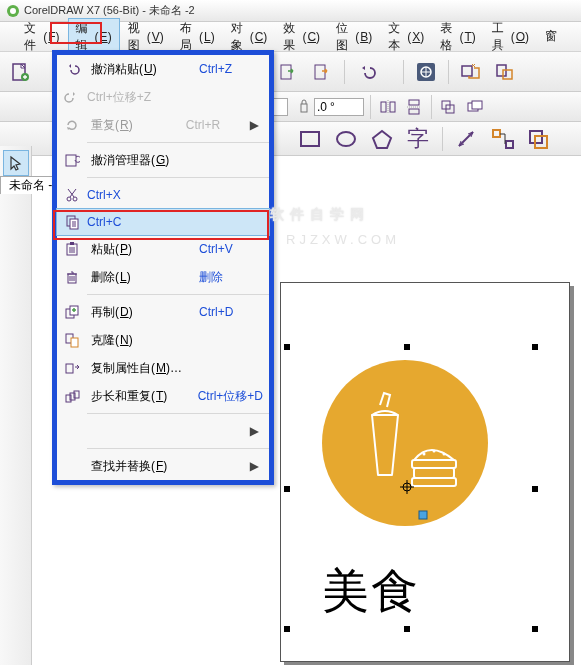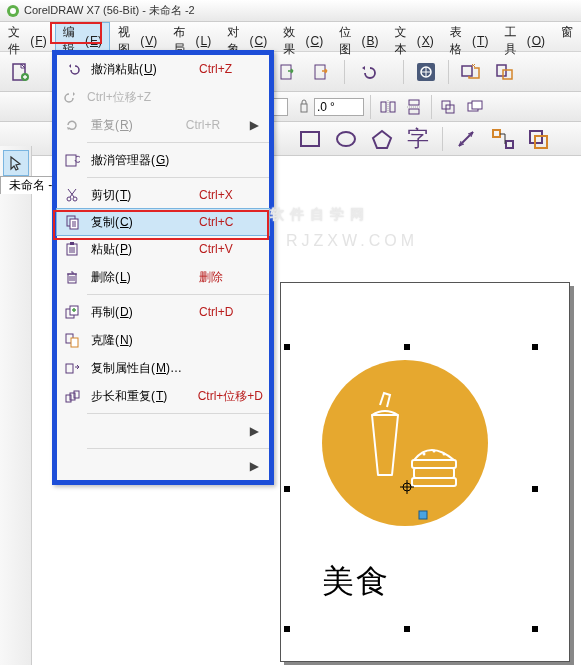--- a/index.html
+++ b/index.html
@@ -1,20 +1,20 @@
 <!DOCTYPE html>
 <html><head>
 <meta charset="utf-8">
 <style>
 *{box-sizing:border-box;margin:0;padding:0;font-family:"Microsoft YaHei","SimSun",sans-serif;font-size:12px;user-select:none}
 body{width:581px;height:665px;background:#fff;position:relative;overflow:hidden}
 .titlebar{height:22px;background:linear-gradient(#fff,#e8e8e8);border-bottom:1px solid #ccc;display:flex;align-items:center;padding:0 6px}
 .titlebar .icon{width:14px;height:14px;margin-right:4px}
 .titlebar .txt{font-size:11px;color:#333}
-.menubar{height:30px;background:linear-gradient(#fdfdfd,#ececec);border-bottom:1px solid #d4d4d4;display:flex;align-items:flex-start;padding:0 0}
+.menubar{height:30px;background:linear-gradient(#fdfdfd,#ececec);border-bottom:1px solid #d4d4d4;display:flex;align-items:center;padding:0 16px}
 .menubar .item{padding:2px 8px;display:flex;align-items:center;color:#222;position:relative}
 .menubar .item.open{background:#cde6f7;border:1px solid #7ab5e0;border-bottom:none;padding:1px 7px}
 .underline{text-decoration:underline;margin-left:1px}
 .toolbar{height:40px;background:linear-gradient(#fbfbfb,#e8e8e8);border-bottom:1px solid #ccc;display:flex;align-items:center;padding:0 6px;gap:6px}
 .toolbar2{height:30px;background:linear-gradient(#fbfbfb,#e8e8e8);border-bottom:1px solid #ccc;display:flex;align-items:center;padding:0 6px;gap:4px}
 .toolbar3{height:34px;background:linear-gradient(#fbfbfb,#e8e8e8);border-bottom:1px solid #ccc;display:flex;align-items:center;padding:0 6px;gap:8px}
 .btn{width:28px;height:28px;display:flex;align-items:center;justify-content:center;border-radius:2px}
 .btn.sm{width:22px;height:22px}
 .sep{width:1px;height:24px;background:#ccc;margin:0 2px}
 .numbox{width:50px;height:18px;border:1px solid #aaa;background:#fff;font-size:11px;padding:0 2px;display:flex;align-items:center}
@@ -26,39 +26,39 @@
 .ruler-h{position:absolute;left:52px;top:194px;right:0;height:14px;background:#f5f5f5;border-top:1px solid #aaa;border-bottom:1px solid #aaa}
 .ruler-v{position:absolute;left:32px;top:208px;width:20px;bottom:0;background:#f5f5f5;border-left:1px solid #aaa;border-right:1px solid #aaa}
 
 
 .dropdown{position:absolute;left:52px;top:50px;width:222px;background:#f7f7f7;border:5px solid #1d4ed8;box-shadow:2px 2px 4px rgba(0,0,0,.25);z-index:50}
 .dropdown .row{height:28px;display:flex;align-items:center;padding:0 6px 0 0;position:relative}
 .dropdown .row.hi{background:#cde6f7;border:1px solid #7ab5e0;height:28px;margin:-1px}
 .dropdown .row.dis{color:#9a9a9a}
 .dropdown .iconcol{width:30px;height:100%;display:flex;align-items:center;justify-content:center}
 .dropdown .lbl{flex:1;padding-left:4px}
-.dropdown .sc{color:#b91c1c;min-width:64px;text-align:left}
+.dropdown .sc{color:#1d4ed8;min-width:64px;text-align:left}
 .dropdown .row.dis .sc{color:#b6b6b6}
 .dropdown .msep{height:1px;background:#d8d8d8;margin:3px 0 3px 30px}
 .arrow-r{margin-left:auto;margin-right:4px;color:#444}
 
 
 .redbox{position:absolute;border:2px solid #e02424;pointer-events:none;z-index:100}
 .rb1{left:50px;top:22px;width:52px;height:22px}
 .rb2{left:53px;top:210px;width:216px;height:30px}
 
 
 .wm{position:absolute;left:270px;top:206px;font-size:14px;font-weight:bold;color:rgba(235,235,235,.95);letter-spacing:6px;text-shadow:0 0 2px #ddd;pointer-events:none;z-index:60}
-.wm2{position:absolute;left:286px;top:232px;font-size:16px;color:rgba(225,225,225,.95);letter-spacing:4px;pointer-events:none;z-index:60}
+.wm2{position:absolute;left:286px;top:232px;font-size:13px;color:rgba(225,225,225,.95);letter-spacing:4px;pointer-events:none;z-index:60}
 
 
 .art{position:absolute;left:300px;top:360px;width:260px;height:300px}
 .circle{width:166px;height:166px;border-radius:50%;background:#e6a82f;position:absolute;left:22px;top:0}
 .handle{width:6px;height:6px;background:#000;position:absolute}
-.txtobj{position:absolute;left:22px;top:200px;font-size:32px;color:#000;letter-spacing:2px;font-weight:500}
+.txtobj{position:absolute;left:22px;top:200px;font-size:47px;color:#000;letter-spacing:2px;font-weight:500}
 
 
 svg{display:block}
 .purple{color:#5b3a7a}
 </style>
 </head>
 <body>
 
 <div class="titlebar">
   <span class="icon">
@@ -322,32 +322,30 @@
     </div>
     <div class="msep"></div>
     <div class="row">
       <div class="iconcol">
         <svg width="16" height="16">
           <circle cx="5" cy="12" r="2" fill="none" stroke="#5b3a7a"></circle>
           <circle cx="11" cy="12" r="2" fill="none" stroke="#5b3a7a"></circle>
           <path d="M6 10L12 2M10 10L4 2" stroke="#5b3a7a"></path>
         </svg>
       </div>
-      <div class="lbl">剪切(<span class="underline">T</span>)</div>
       <div class="sc">Ctrl+X</div>
     </div>
     <div class="row hi">
       <div class="iconcol">
         <svg width="16" height="16">
           <rect x="3" y="2" width="8" height="10" fill="none" stroke="#5b3a7a"></rect>
           <rect x="6" y="5" width="8" height="10" fill="#fff" stroke="#5b3a7a"></rect>
           <path d="M8 8h4M8 10h4M8 12h4" stroke="#5b3a7a"></path>
         </svg>
       </div>
-      <div class="lbl">复制(<span class="underline">C</span>)</div>
       <div class="sc">Ctrl+C</div>
     </div>
     <div class="row">
       <div class="iconcol">
         <svg width="16" height="16">
           <rect x="3" y="3" width="10" height="11" fill="none" stroke="#5b3a7a"></rect>
           <rect x="6" y="1" width="4" height="3" fill="#5b3a7a"></rect>
           <path d="M5 7h6M5 9h6M5 11h6" stroke="#5b3a7a"></path>
         </svg>
       </div>
@@ -407,18 +405,19 @@
       <div class="sc">Ctrl+位移+D</div>
     </div>
     <div class="msep"></div>
     <div class="row">
       <div class="iconcol"></div>
       <div class="arrow-r">▶</div>
     </div>
     <div class="msep"></div>
     <div class="row">
       <div class="iconcol"></div>
+      <div class="lbl">查找并替换(<span class="underline">F</span>)</div>
       <div class="arrow-r">▶</div>
     </div>
   </div>
 
 <div class="redbox rb1"></div>
 <div class="redbox rb2"></div>
 
 </body></html>

